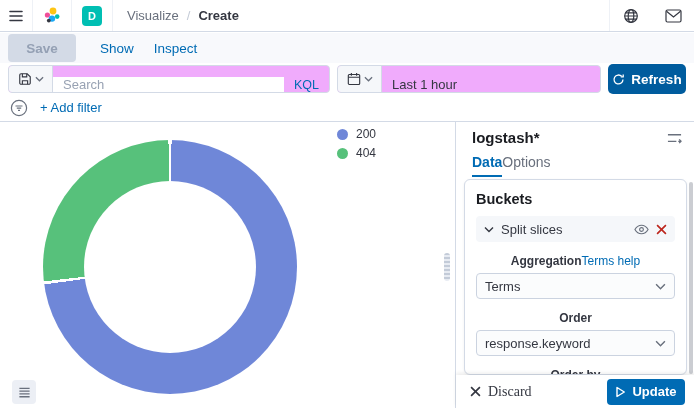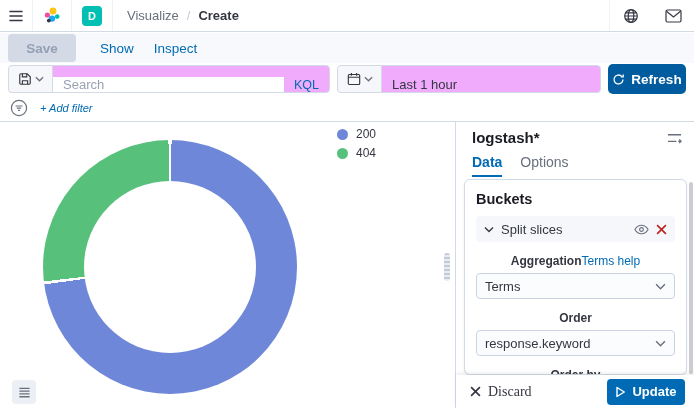--- a/index.html
+++ b/index.html
@@ -37,37 +37,37 @@
   #search-input::placeholder{color:var(--placeholder);}
   .kql{color:var(--primary);font-size:12.5px;padding:0 10px;cursor:pointer;}
   #date-group{left:337px;width:264px;}
   .date-text{padding:0 10px;font-size:13px;color:var(--text);cursor:pointer;}
   .show-dates{margin-left:auto;padding:0 10px;color:var(--primary);font-size:13px;cursor:pointer;white-space:nowrap;}
   .refresh-btn{position:absolute;top:1px;left:608px;width:78px;height:30px;border:none;border-radius:5px;background:#005c9e;color:#fff;font-size:13.5px;font-weight:600;font-family:inherit;display:flex;align-items:center;justify-content:center;gap:6px;cursor:pointer;}
 
   
   #row4{top:94px;left:0;width:694px;height:28px;border-bottom:1px solid var(--border);background:#fff;display:flex;align-items:center;}
   .filter-circle{margin-left:10px;width:18px;height:18px;color:var(--subdued);}
-  .add-filter{margin-left:12px;color:var(--primary);font-size:11px;cursor:pointer;font-style:italic;}
+  .add-filter{margin-left:12px;color:var(--primary);font-size:13px;cursor:pointer;}
 
   
   #donut{left:43px;top:140px;width:254px;height:254px;border-radius:50%;}
   #donut-hole{left:84px;top:181px;width:172px;height:172px;border-radius:50%;background:#fff;}
   #legend{left:337px;top:127px;display:flex;flex-direction:column;gap:5px;}
   .legend-item{display:flex;align-items:center;gap:8px;cursor:pointer;}
   .legend-dot{width:11px;height:11px;border-radius:50%;}
   .legend-label{font-size:12px;color:var(--text);}
   .legend-toggle{left:12px;top:380px;width:24px;height:24px;border-radius:4px;background:#eceff5;border:none;display:flex;align-items:center;justify-content:center;color:var(--subdued);cursor:pointer;}
   .resizer{left:444px;top:253px;width:6px;height:28px;border-radius:3px;background:repeating-linear-gradient(#c3cbd8 0 2px,#e7ebf2 2px 4px);cursor:col-resize;}
 
   
   #panel{left:455px;top:122px;width:239px;height:286px;border-left:1px solid var(--border);background:#fff;}
   .panel-title{position:absolute;left:16px;top:7px;font-size:15px;font-weight:700;color:var(--title);}
   .collapse-btn{position:absolute;right:10px;top:8px;background:none;border:none;color:var(--subdued);cursor:pointer;padding:2px;}
-  .tabs{position:absolute;left:16px;top:32px;display:flex;gap:18px;font-size:14px;}
+  .tabs{position:absolute;left:16px;top:32px;display:flex;font-size:14px;}
   .tab{padding-bottom:5px;cursor:pointer;}
   .tab.active{color:var(--primary);font-weight:600;border-bottom:2px solid var(--primary);}
   .tab.inactive{color:var(--subdued);}
   .card{position:absolute;left:8px;top:57px;width:223px;height:196px;border:1px solid var(--border);border-radius:6px;box-shadow:0 1px 3px rgba(0,0,0,.06);padding:11px;overflow:hidden;background:#fff;}
   .card-title{font-size:14.5px;font-weight:700;color:var(--title);}
   .slice-row{margin-top:9px;height:26px;background:#f5f7fa;border-radius:4px;display:flex;align-items:center;padding:0 8px;gap:7px;cursor:pointer;}
   .slice-row .lbl{font-size:13px;color:var(--text);flex:1;}
   .icon-btn{background:none;border:none;padding:0;display:flex;cursor:pointer;}
   .field-label-row{margin-top:12px;display:flex;align-items:center;justify-content:center;}
   .field-label{font-size:12px;font-weight:700;color:var(--text);}

